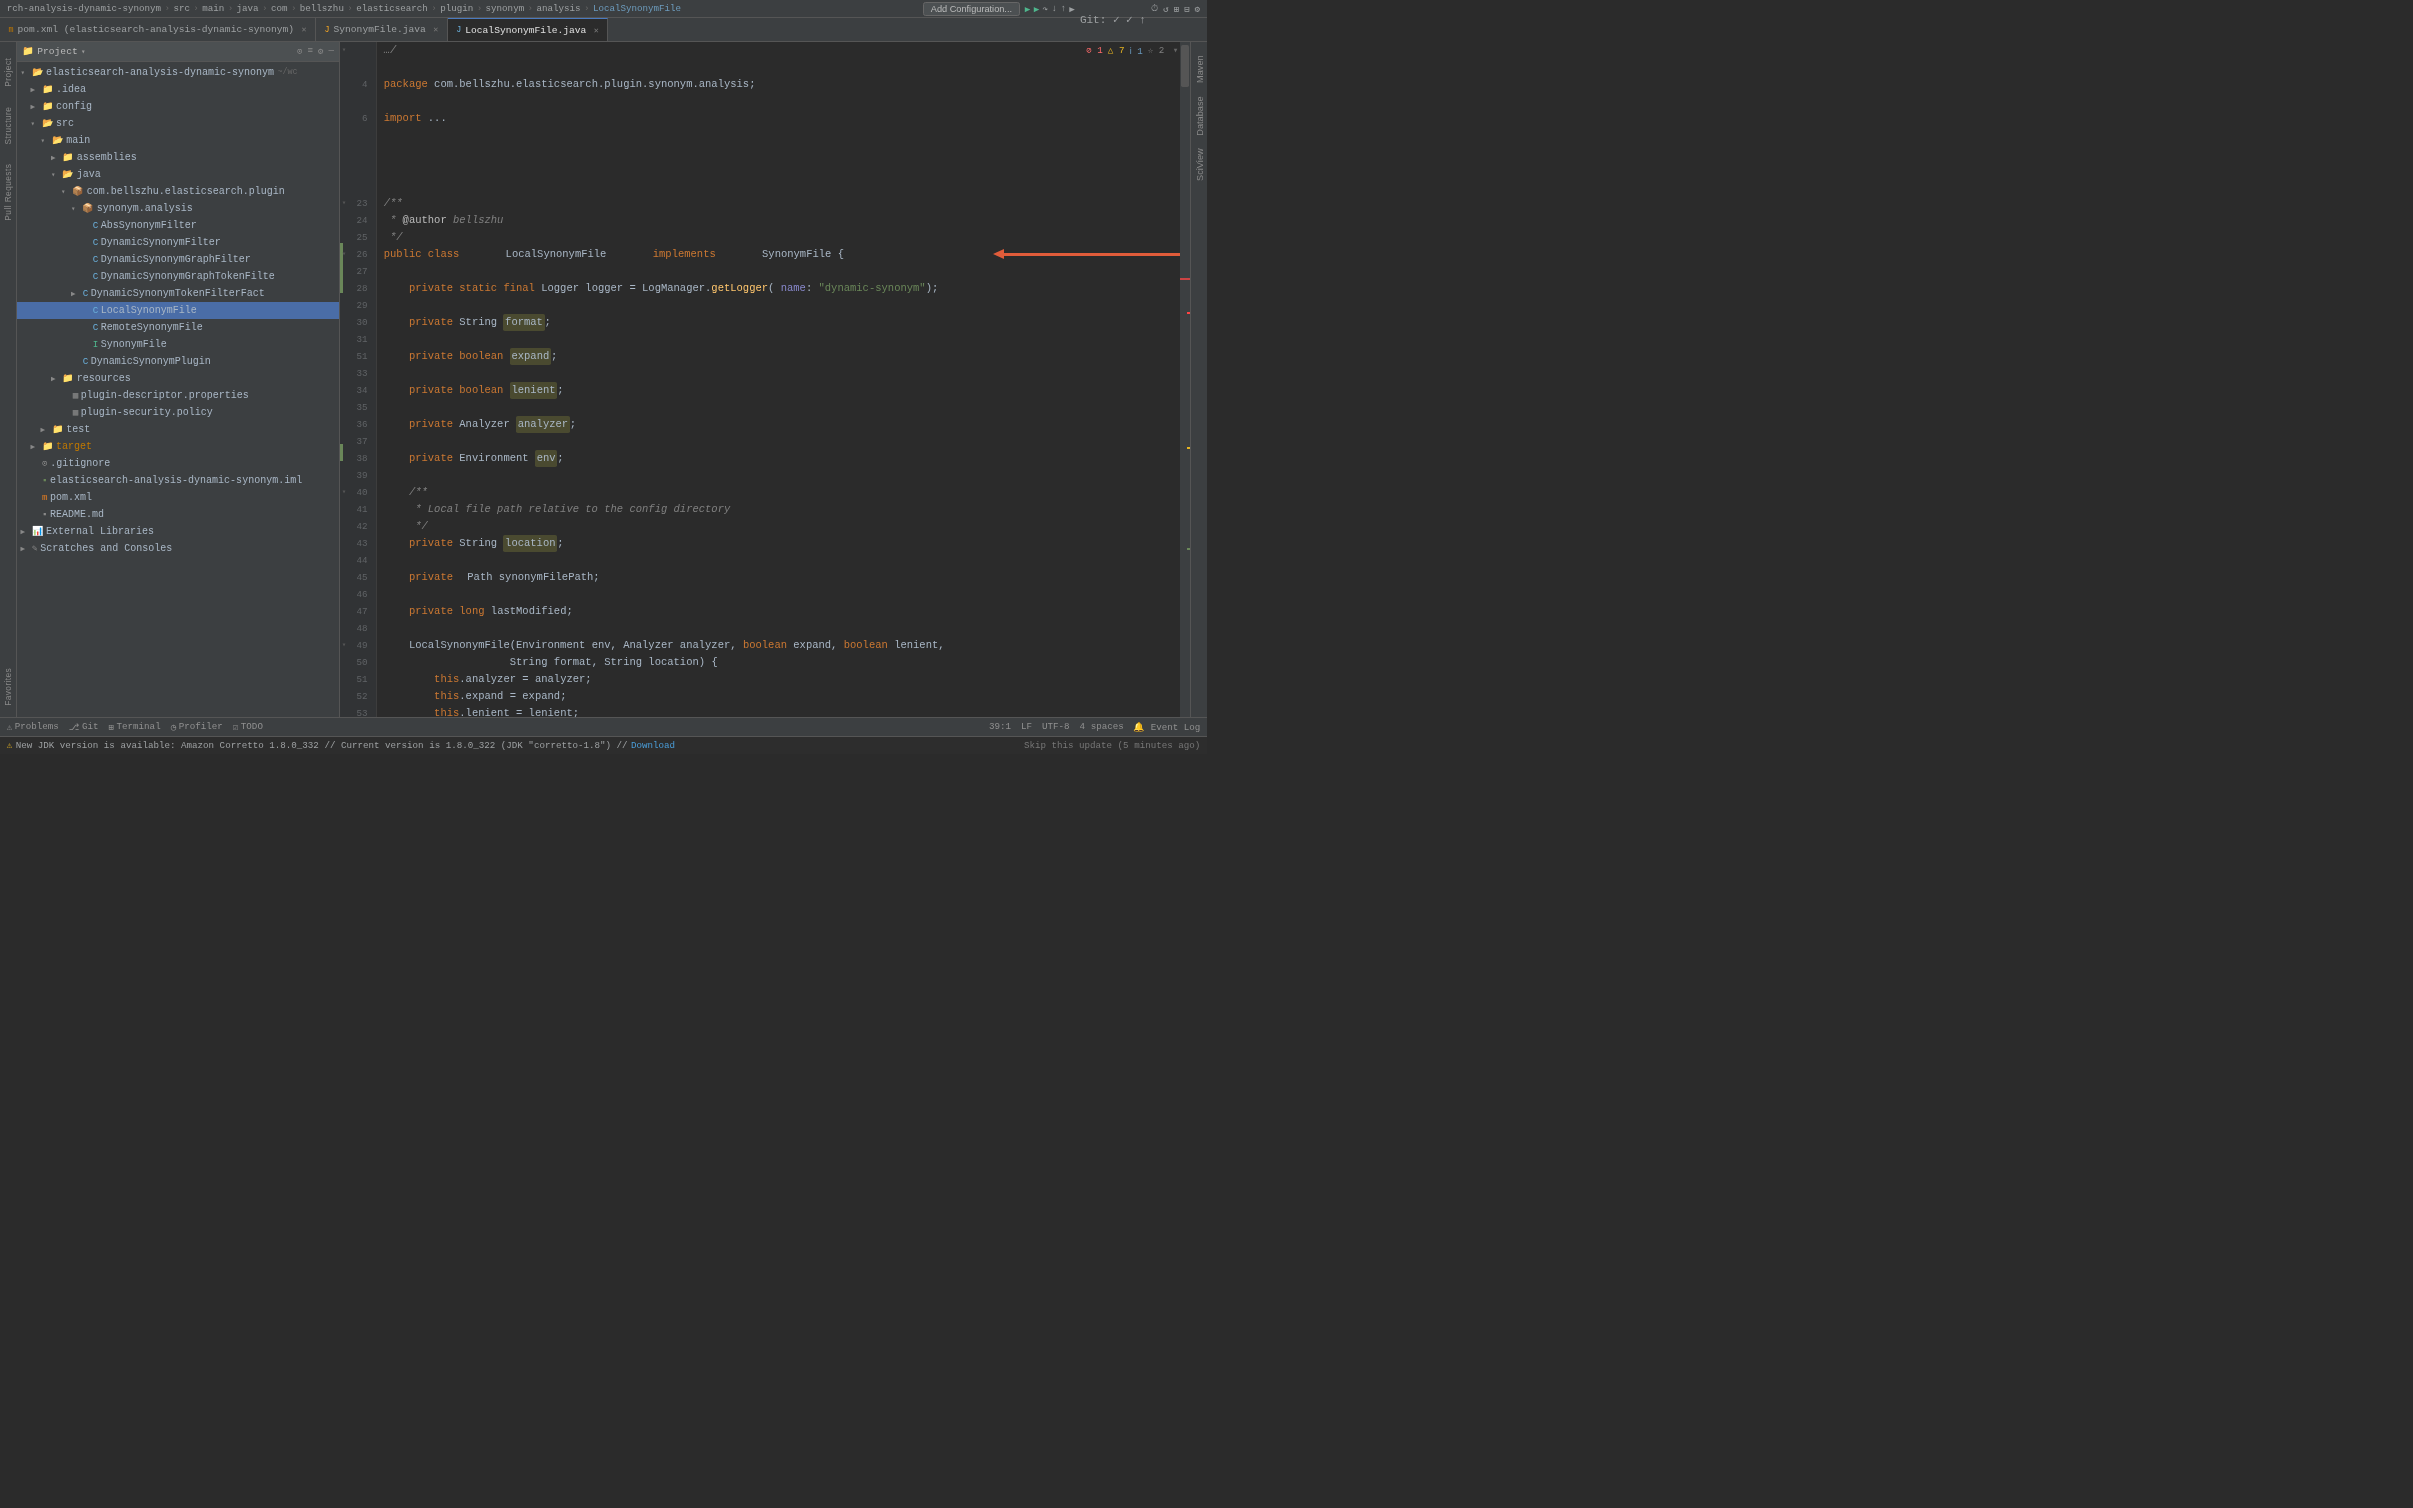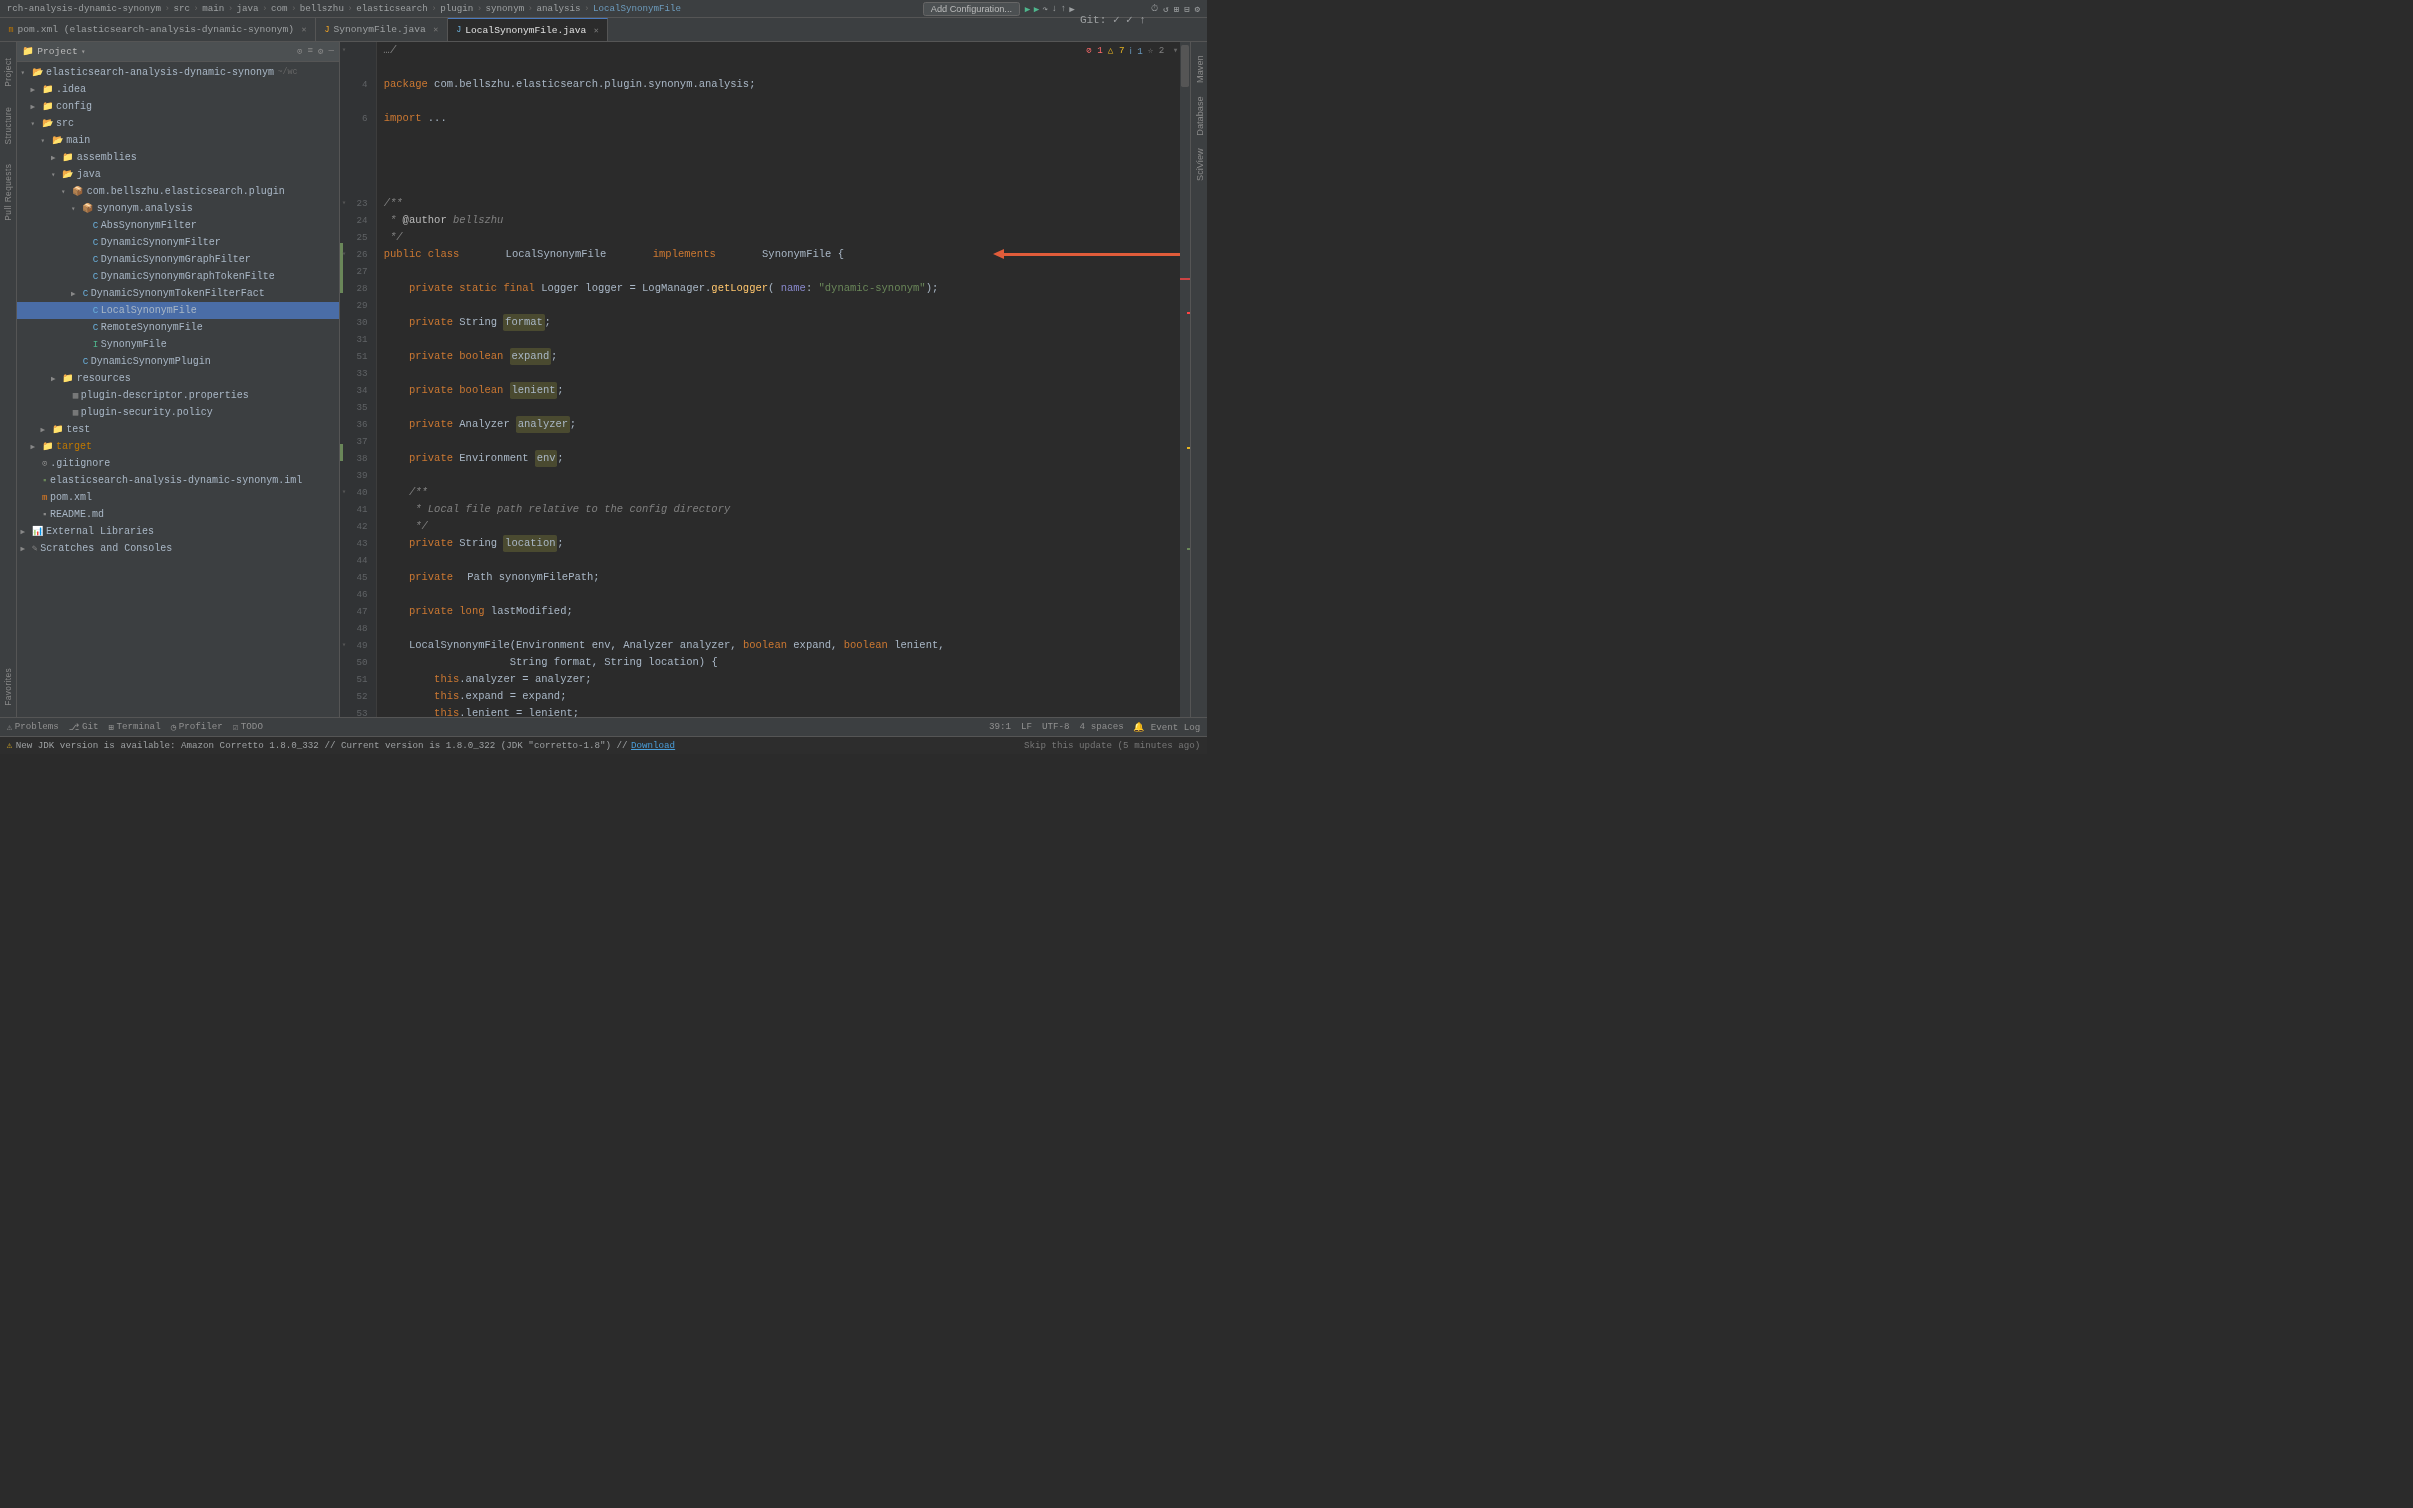--- a/index.html
+++ b/index.html
@@ -177,21 +177,21 @@
       height: 18.4px;
       background: #2d2d2d;
       border-top: 0.8px solid #555;
       display: flex;
       align-items: center;
       padding: 0 6.7px;
       font-size: 9.2px;
       color: #8888cc;
     }
     .notification-bar .notif-text { color: #9da0a2; margin-left: 3.4px; }
-    .notification-bar .notif-link { color: #4a9eda; cursor: pointer; text-decoration: underline; }
+    .notification-bar .notif-link { color: #4a9eda; cursor: pointer; }
     .notification-bar .notif-dismiss { color: #777; margin-left: auto; cursor: pointer; }
 
     
     .right-panel-label {
       writing-mode: vertical-lr;
       transform: rotate(180deg);
       font-size: 9.2px;
       color: #8a8a8a;
       padding: 6.7px 2.5px;
       cursor: pointer;

